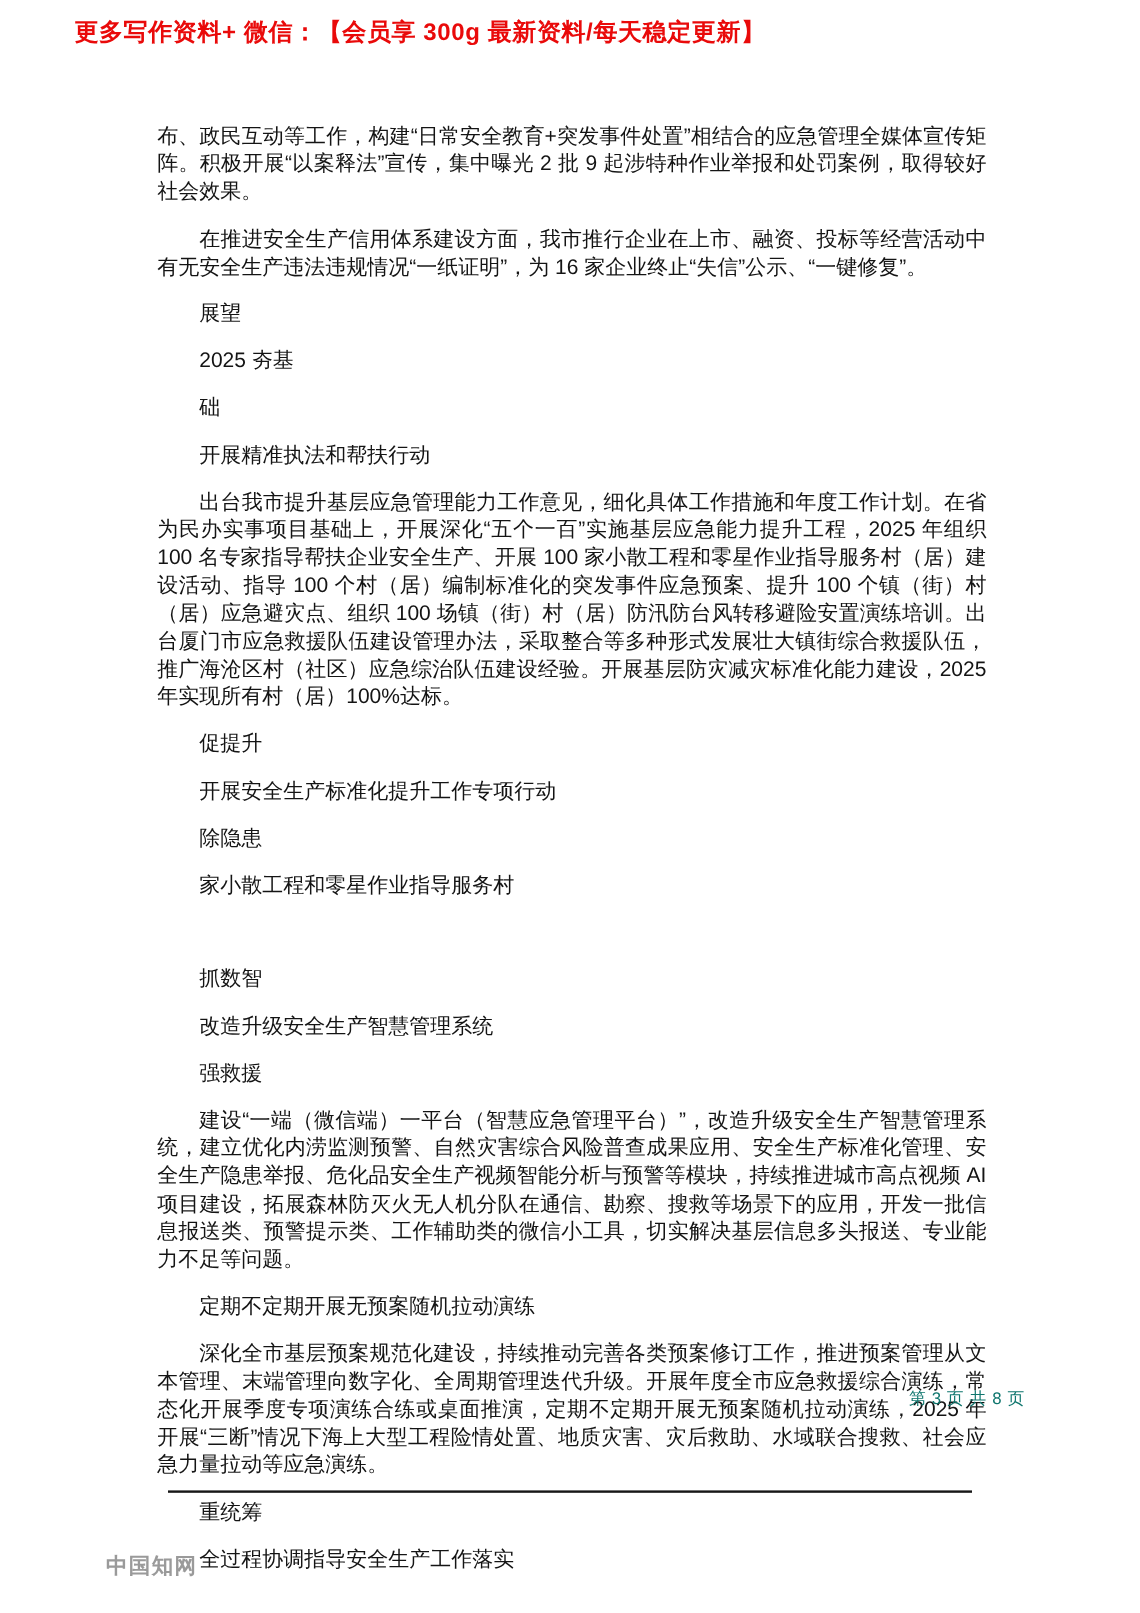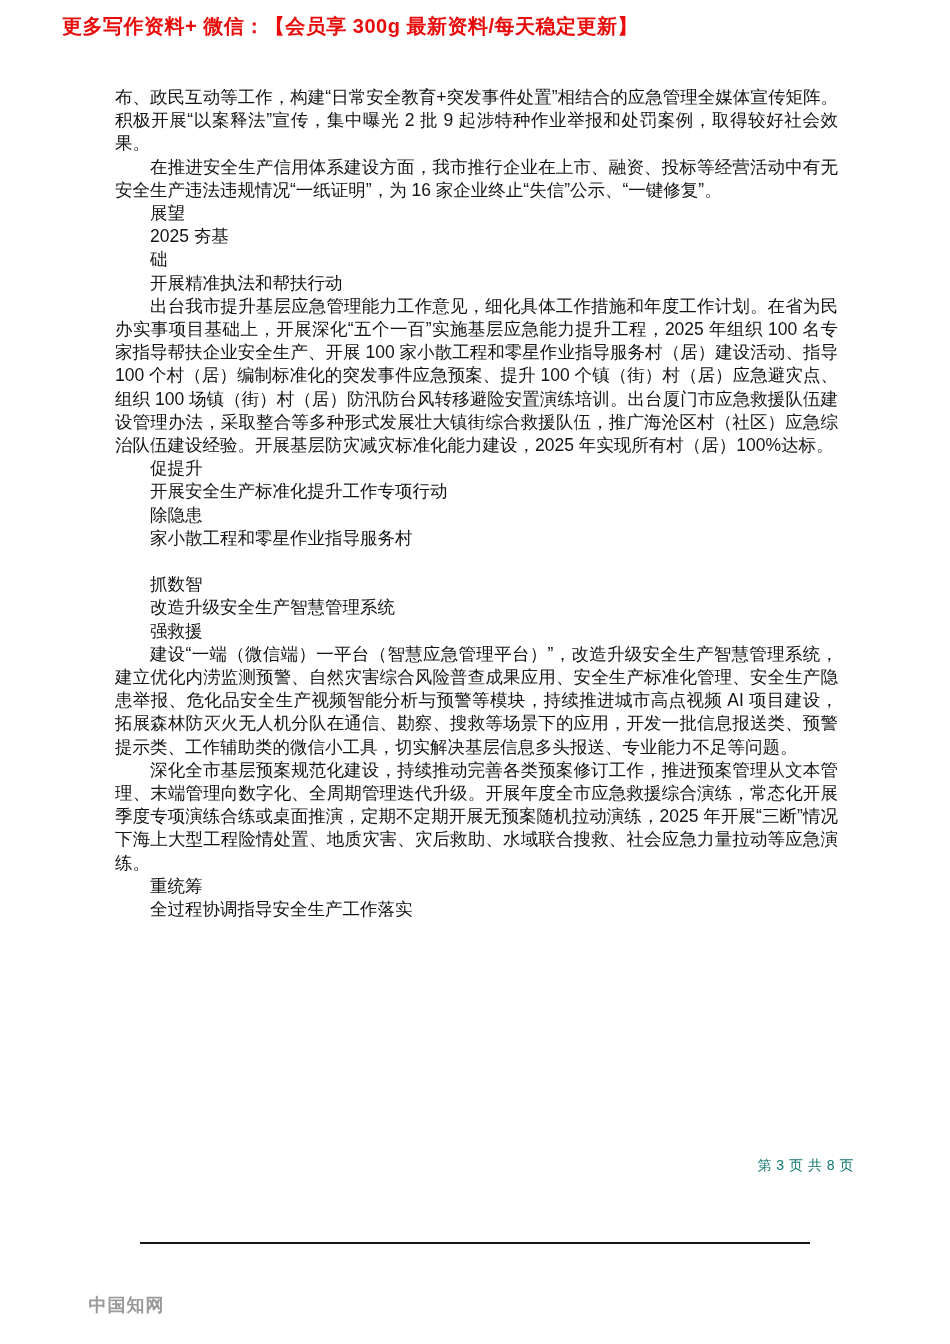--- a/index.html
+++ b/index.html
@@ -26,21 +26,21 @@
     position: absolute;
     left: 115px;
     top: 86px;
     width: 723px;
     font-size: 17.5px;
     line-height: 23.2px;
     color: #141414;
     text-align: justify;
     text-align-last: left;
   }
-  .doc p.block { margin: 0; padding: 0; }
+  .doc p.block { margin: 16px; padding: 0; }
   .doc p.indent { text-indent: 2em; }
   .doc p.flush { text-indent: 0; }
   .doc p.spacer { height: 23.2px; }
   .page-indicator {
     position: absolute;
     right: 144px;
     top: 1157px;
     font-size: 14px;
     color: #0f766e;
     letter-spacing: 0.5px;
@@ -111,20 +111,21 @@
 
 
       <p class="block indent">抓数智</p>
 
       <p class="block indent">改造升级安全生产智慧管理系统</p>
 
       <p class="block indent">强救援</p>
 
       <p class="block indent">建设“一端（微信端）一平台（智慧应急管理平台）”，改造升级安全生产智慧管理系统，建立优化内涝监测预警、自然灾害综合风险普查成果应用、安全生产标准化管理、安全生产隐患举报、危化品安全生产视频智能分析与预警等模块，持续推进城市高点视频 AI 项目建设，拓展森林防灭火无人机分队在通信、勘察、搜救等场景下的应用，开发一批信息报送类、预警提示类、工作辅助类的微信小工具，切实解决基层信息多头报送、专业能力不足等问题。</p>
 
+      <p class="block indent">定期不定期开展无预案随机拉动演练</p>
 
       <p class="block indent">深化全市基层预案规范化建设，持续推动完善各类预案修订工作，推进预案管理从文本管理、末端管理向数字化、全周期管理迭代升级。开展年度全市应急救援综合演练，常态化开展季度专项演练合练或桌面推演，定期不定期开展无预案随机拉动演练，2025 年开展“三断”情况下海上大型工程险情处置、地质灾害、灾后救助、水域联合搜救、社会应急力量拉动等应急演练。</p>
 
       <p class="block indent">重统筹</p>
 
       <p class="block indent">全过程协调指导安全生产工作落实</p>
     </div>
 
   <div class="page-indicator">第 3 页 共 8 页</div>
 

